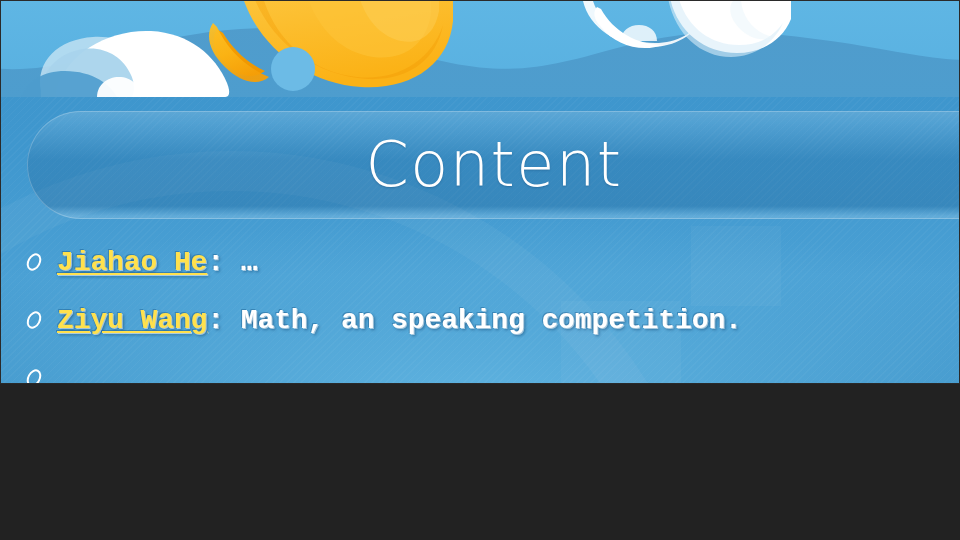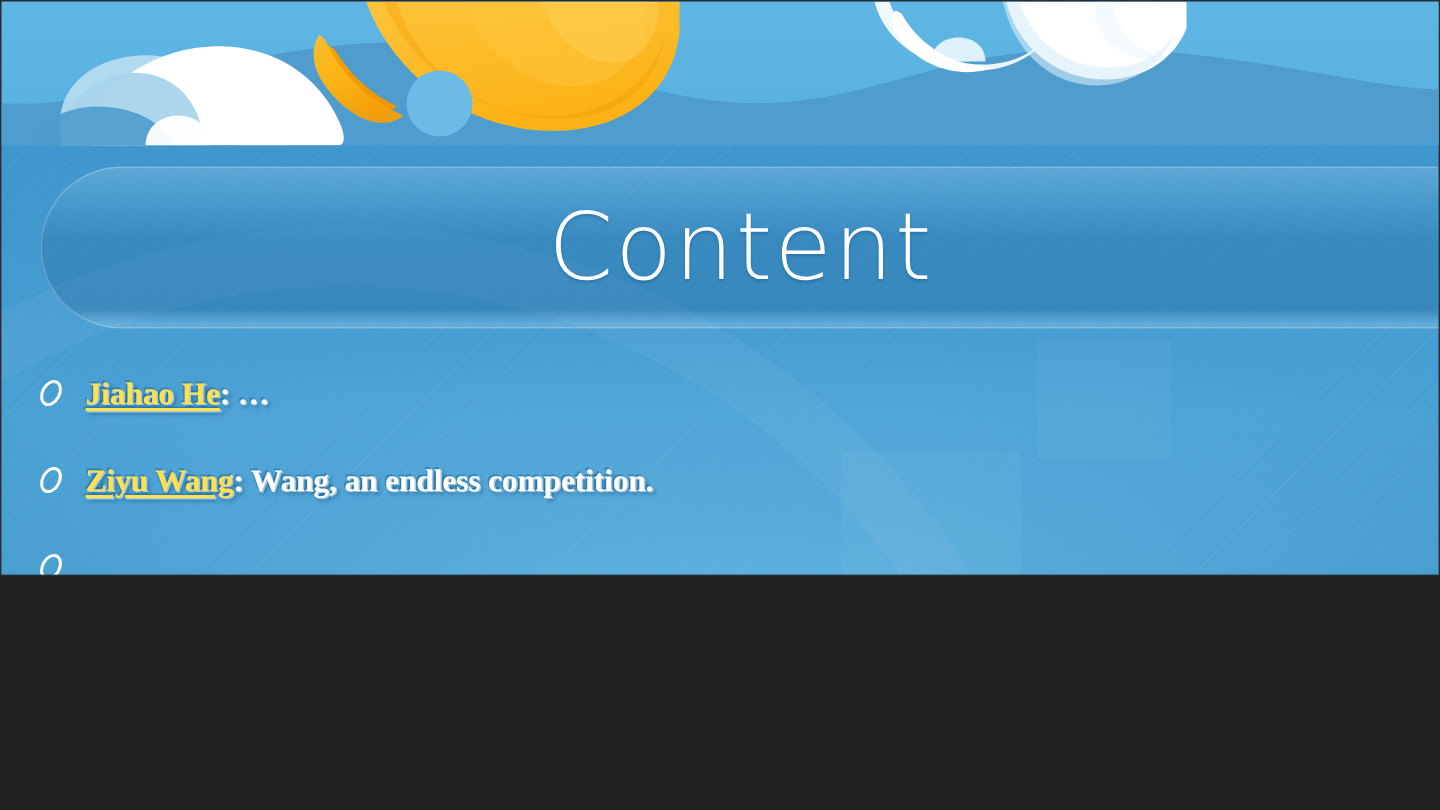--- a/index.html
+++ b/index.html
@@ -122,22 +122,22 @@
   }
   .bullet-marker {
     flex: 0 0 auto;
     width: 22px;
     height: 22px;
     margin-right: 12px;
     position: relative;
   }
   .bullet-marker svg { display: block; }
   .bullet-text {
-    font-family: Liberation Serif, serif;
-    font-size: 21px;
+    font-family: Liberation Mono, monospace;
+    font-size: 28px;
     font-weight: bold;
     color: #ffffff;
     white-space: pre;
     text-shadow:
        1px 1px 0 rgba(255,255,255,0.55),
        -1px -1px 0 rgba(0,60,110,0.30),
        2px 2px 3px rgba(0,50,95,0.45);
     letter-spacing: -0.1px;
   }
   .bullet-text .nm {
@@ -270,21 +270,21 @@
       </span>
       <span class="bullet-text"><span class="nm">Jiahao He</span><span>: …</span></span>
     </div>
 
     <div class="bullet-row">
       <span class="bullet-marker">
         <svg width="22" height="22" viewBox="0 0 22 22" xmlns="http://www.w3.org/2000/svg">
           <ellipse cx="11" cy="11" rx="5.6" ry="8.2" fill="none" stroke="#ffffff" stroke-width="2" transform="rotate(28 11 11)"></ellipse>
         </svg>
       </span>
-      <span class="bullet-text"><span class="nm">Ziyu Wang</span><span>: Wang, an endless competition.</span></span>
+      <span class="bullet-text"><span class="nm">Ziyu Wang</span><span>: Math, an speaking competition.</span></span>
     </div>
 
     <div class="bullet-row">
       <span class="bullet-marker">
         <svg width="22" height="22" viewBox="0 0 22 22" xmlns="http://www.w3.org/2000/svg">
           <ellipse cx="11" cy="11" rx="5.6" ry="8.2" fill="none" stroke="#ffffff" stroke-width="2" transform="rotate(28 11 11)"></ellipse>
         </svg>
       </span>
     </div>
 

